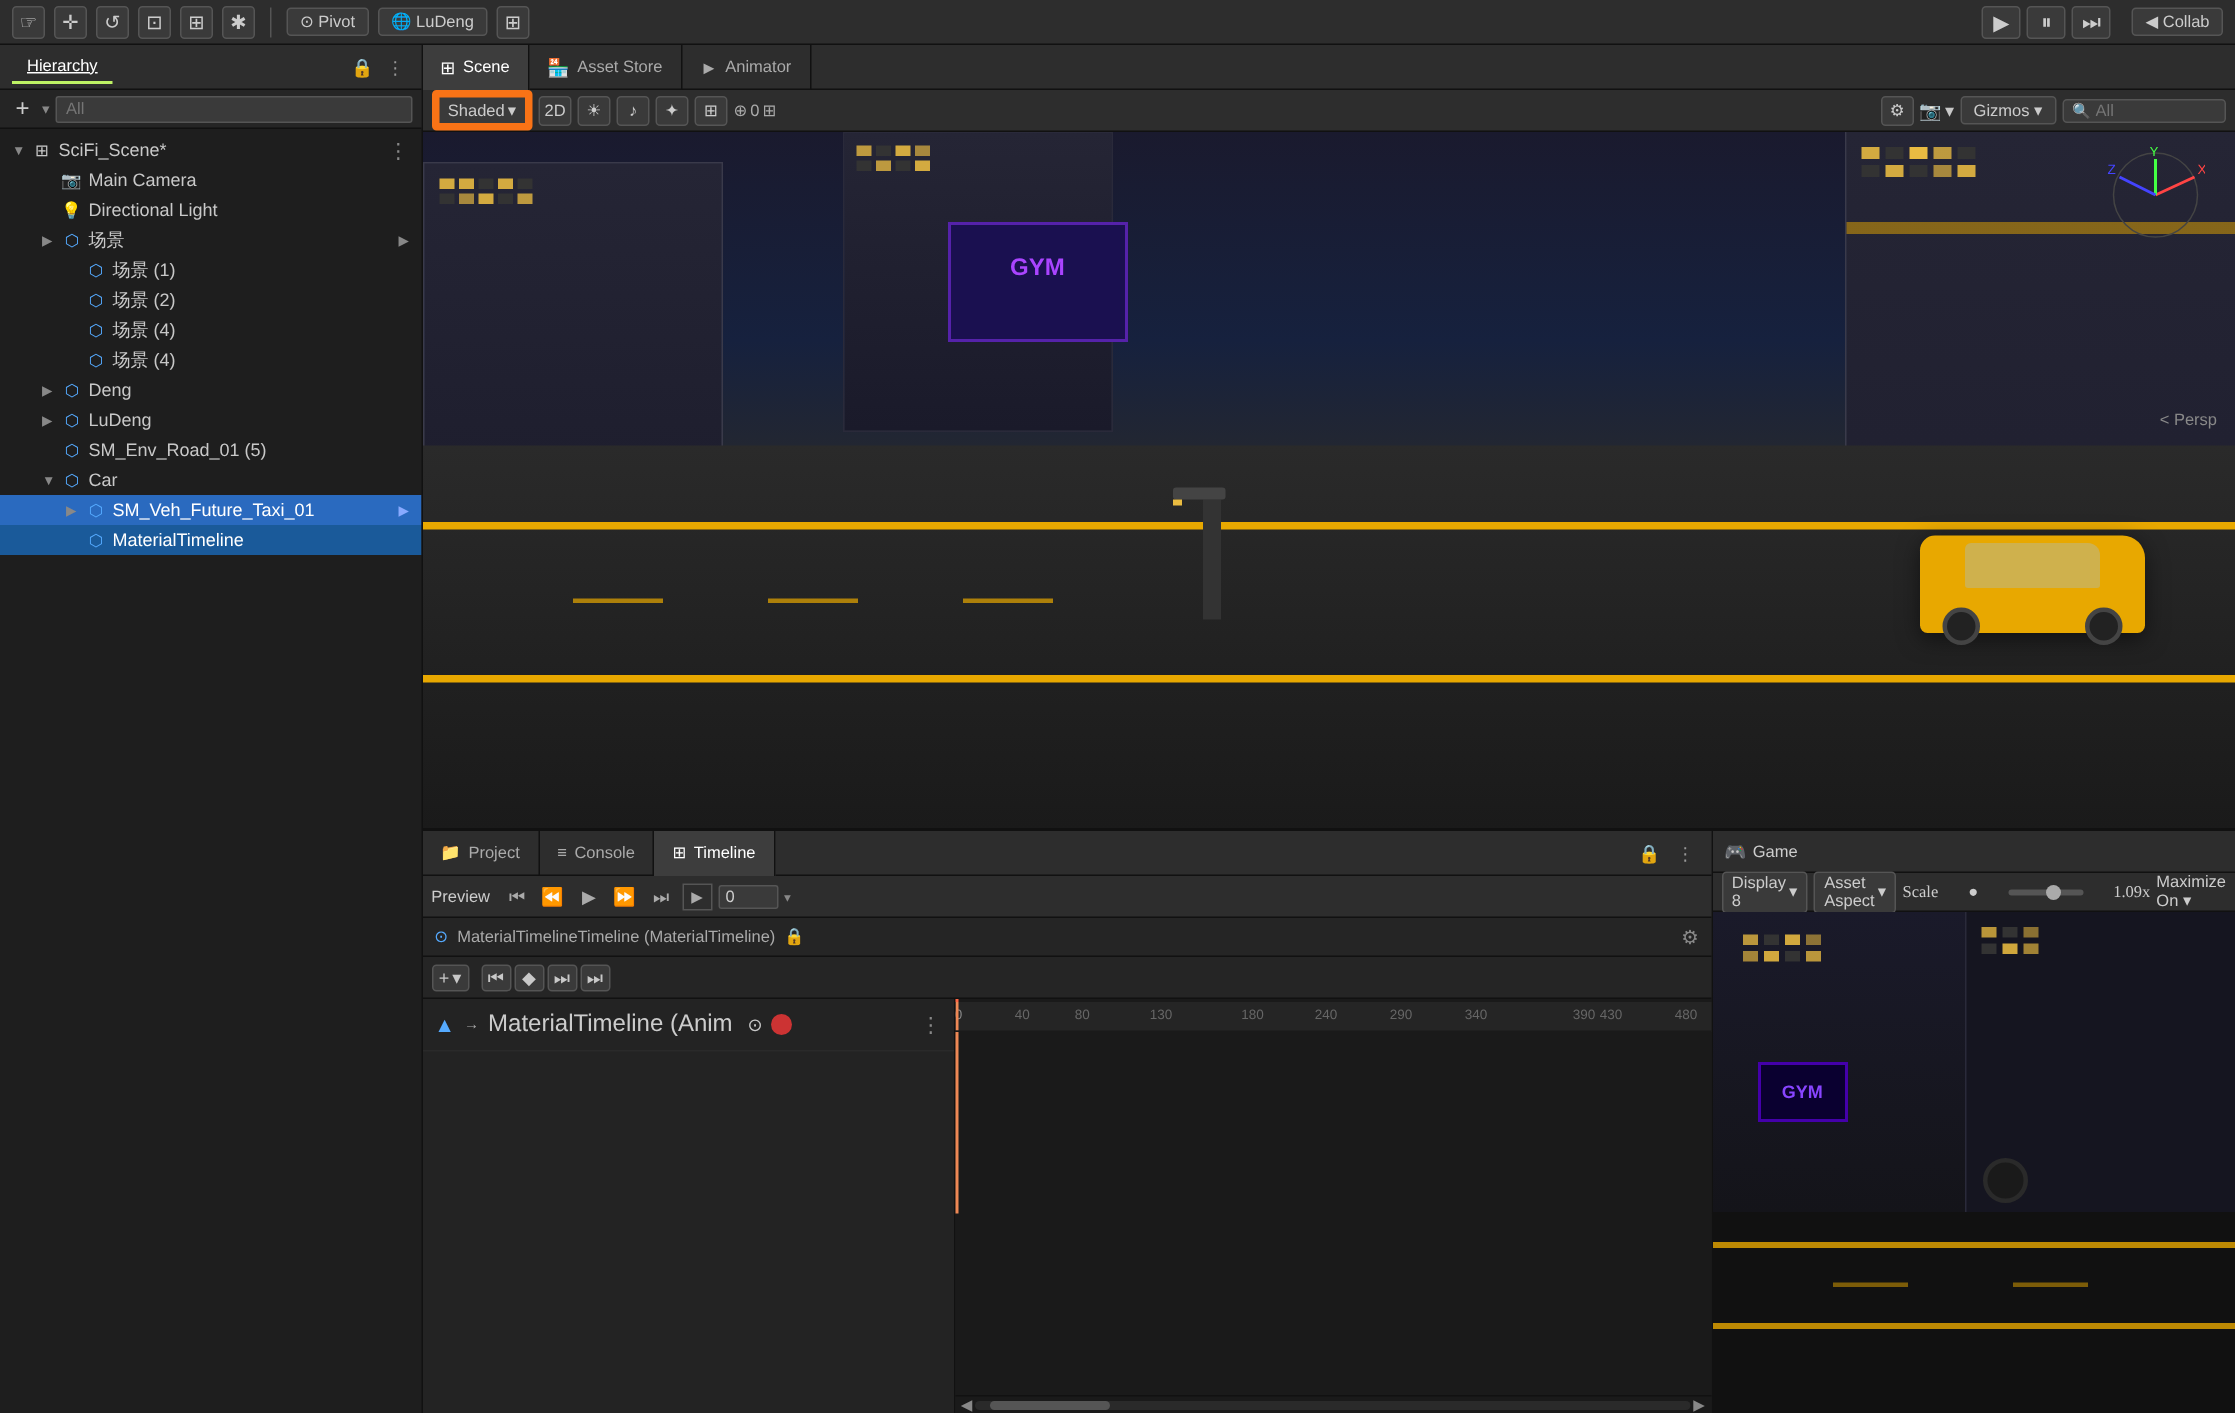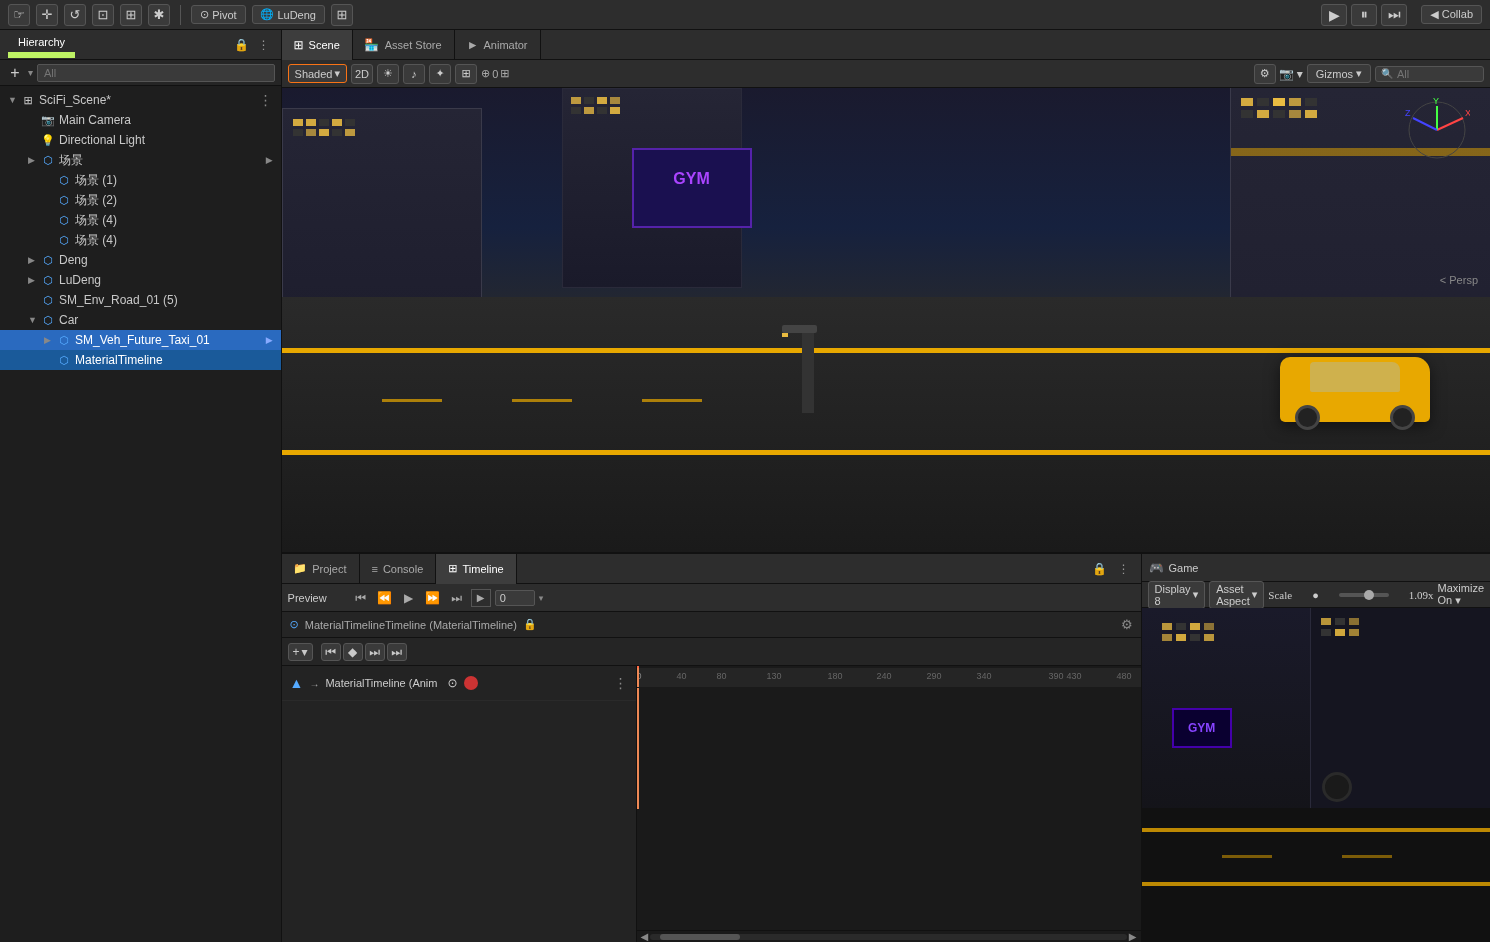--- a/index.html
+++ b/index.html
@@ -97,21 +97,22 @@
     }
     .panel-tab {
       padding: 4px 10px;
       font-size: 11px;
       color: #ccc;
       cursor: pointer;
       border-bottom: 2px solid transparent;
     }
     .panel-tab.active {
       color: #fff;
-      border-bottom: 6px solid #bef264;
+      border-bottom: 2px solid #bef264;
+      text-decoration: underline;
     }
     .panel-header-icons {
       margin-left: auto;
       display: flex;
       align-items: center;
       gap: 4px;
     }
     .panel-icon-btn {
       width: 18px; height: 18px;
       display: flex; align-items: center; justify-content: center;
@@ -238,21 +239,21 @@
       align-items: center;
       padding: 0 6px;
       gap: 4px;
     }
     .st-dropdown {
       display: flex;
       align-items: center;
       gap: 2px;
       padding: 2px 6px;
       background: #3a3a3a;
-      border: 1px solid #f97316;
+      border: 5px solid #f97316;
       border-radius: 3px;
       cursor: pointer;
       font-size: 11px;
       color: #ccc;
     }
     .st-btn {
       width: 22px; height: 20px;
       display: flex; align-items: center; justify-content: center;
       background: #3a3a3a;
       border: 1px solid #555;
@@ -358,21 +359,21 @@
       background: #2d2d2d;
       border-bottom: 1px solid #111;
       display: flex;
       align-items: center;
       padding: 0 6px;
       gap: 4px;
     }
     .tl-preview {
       font-size: 11px;
       color: #ccc;
-      margin-right: 20px;
+      margin-right: 4px;
     }
     .tl-btn {
       width: 20px; height: 18px;
       display: flex; align-items: center; justify-content: center;
       cursor: pointer;
       color: #aaa;
       font-size: 12px;
     }
     .tl-time-input {
       background: #3a3a3a;
@@ -428,21 +429,21 @@
     }
     .timeline-track-label {
       height: 35px;
       display: flex;
       align-items: center;
       padding: 0 8px;
       gap: 6px;
       border-bottom: 1px solid #2a2a2a;
       background: #232323;
     }
-    .track-label-text { font-size: 11px; color: #ccc; }
+    .track-label-text { font-size: 16px; color: #ccc; }
     .track-dots { margin-left: auto; font-size: 14px; color: #888; cursor: pointer; }
     .track-rec-btn {
       width: 14px; height: 14px;
       background: #cc3333;
       border-radius: 50%;
       cursor: pointer;
     }
 
     
     .timeline-right {

